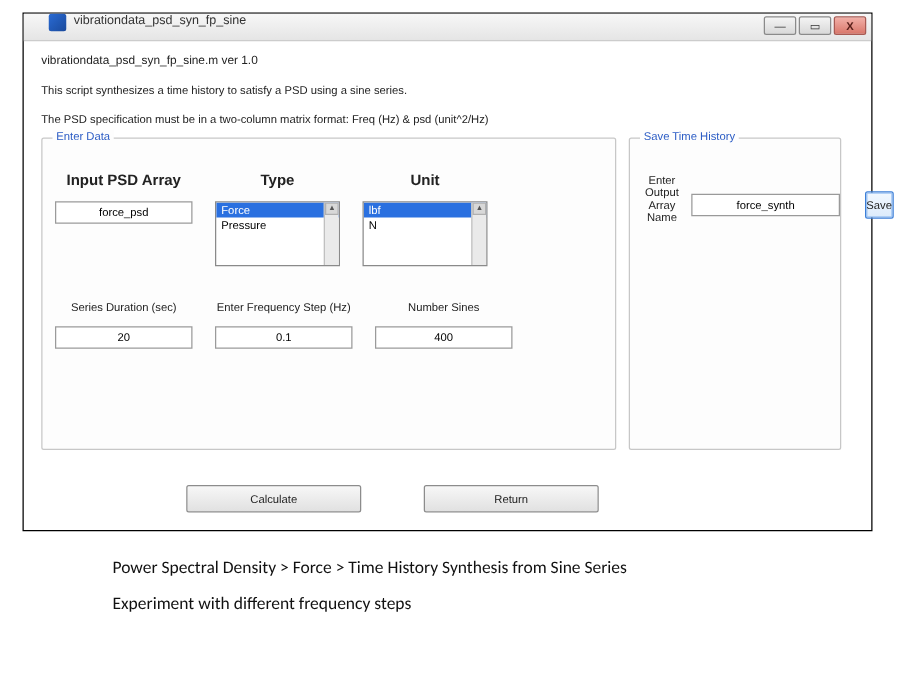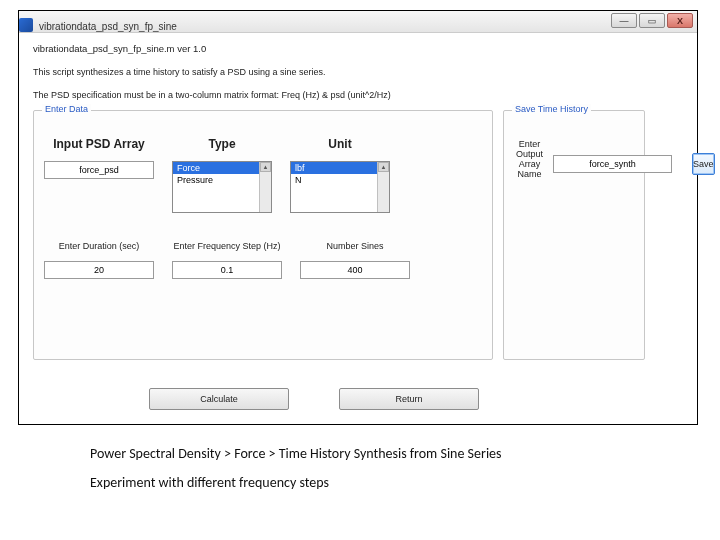--- a/index.html
+++ b/index.html
@@ -17,22 +17,22 @@
     height: 415px;
     margin: 10px 18px 0 18px;
     position: relative;
     background: #fff;
   }
   .titlebar {
     height: 22px;
     background: linear-gradient(#f7f7f7, #e5e5e5);
     border-bottom: 1px solid #ccc;
     display: flex;
-    align-items: flex-end;
-    padding: 0 0;
+    align-items: flex-start;
+    padding: 0 20px;
     position: relative;
   }
   .titlebar .icon {
     width: 14px; height: 14px;
     background: linear-gradient(135deg,#2a6bd4,#1a4a9c);
     border-radius: 2px;
     margin-right: 6px;
   }
   .titlebar .title {
     font-size: 10px;
@@ -87,21 +87,21 @@
   }
   .group-legend {
     position: absolute;
     top: -7px; left: 8px;
     background: #fdfdfd;
     font-size: 9px;
     color: #2a5bc4;
     padding: 0 3px;
   }
   .enter-data { width: 460px; height: 250px; }
-  .save-th { width: 142px; height: 250px; padding-left: 12px; }
+  .save-th { width: 170px; height: 250px; padding-left: 12px; }
   .row1 {
     display: flex;
     gap: 18px;
     margin-top: 4px;
   }
   .col { display:flex; flex-direction:column; align-items:center; }
   .lbl {
     font-size: 12px;
     font-weight: bold;
     color: #222;
@@ -236,21 +236,21 @@
               <div class="opt">N</div>
               <div class="scroll">
                 <div class="up">▲</div>
               </div>
             </div>
           </div>
         </div>
 
         <div class="row2">
           <div class="col">
-            <div class="lbl-plain">Enter Duration (sec)</div>
+            <div class="lbl-plain">Series Duration (sec)</div>
             <input class="text" value="20" style="">
           </div>
           <div class="col">
             <div class="lbl-plain">Enter Frequency Step (Hz)</div>
             <input class="text" value="0.1" style="">
           </div>
           <div class="col">
             <div class="lbl-plain">Number Sines</div>
             <input class="text" value="400" style="">
           </div>

